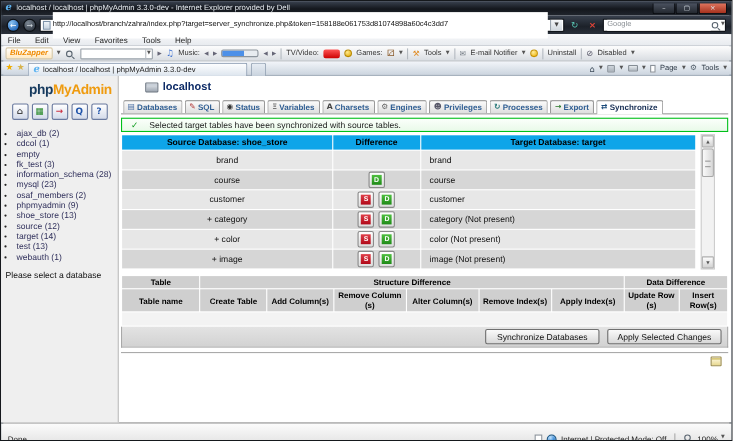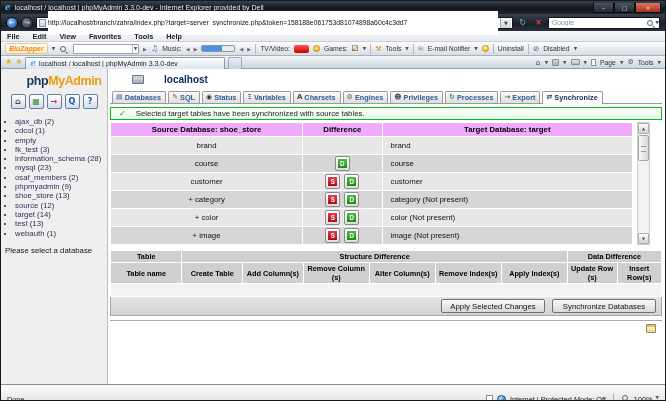--- a/index.html
+++ b/index.html
@@ -41,21 +41,21 @@
   .search-box input { flex:1; border:none; outline:none; font-size:6.8px; height:10px; min-width:0;
                       font-family:"Liberation Sans",sans-serif; }
   .search-box input::placeholder { color:#8a8f94; }
   .mag { width:6px; height:6px; border:1.3px solid #5a6570; border-radius:50%; position:relative; margin:0 3px 0 1px; }
   .mag::after { content:""; position:absolute; width:3px; height:1.3px; background:#5a6570;
                 transform:rotate(45deg); left:4px; top:5px; }
 
   
   .menubar { height:11px; background:linear-gradient(#f7f8fa,#e8ebef); border-bottom:1px solid #c9ced4;
              display:flex; align-items:center; padding-left:6px; gap:13px; }
-  .menubar span { font-size:7.3px; color:#222;font-weight:bold; }
+  .menubar span { font-size:7.3px; color:#222; }
 
   
   .addonbar { height:14px; background:linear-gradient(#fdfdfd,#d9dde2); border-bottom:1px solid #aab0b6;
               display:flex; align-items:center; padding:0 4px; gap:4px; font-size:6.8px; color:#333; white-space:nowrap; overflow:hidden; }
   .brand { font:italic bold 7px "Liberation Sans",sans-serif; color:#f08a00; background:linear-gradient(#fff,#ffe9c2);
            border:1px solid #d8c9a8; border-radius:2px; padding:0 3px; line-height:9px; }
   .tb-caret { font-size:4.5px; color:#555; }
   .tb-field { width:66px; height:10px; background:#fff; border:1px solid #9aa2aa; border-radius:1px;
               display:flex; justify-content:flex-end; align-items:center; }
   .tb-field .tb-caret { border-left:1px solid #b8bec4; padding:0 1px; line-height:8px; }
@@ -104,21 +104,21 @@
   .side-ico:nth-child(2){ color:#2a8a2a; }
   .side-ico:nth-child(3){ color:#cc3344; }
   .side-ico:nth-child(4){ color:#2255aa; }
   .side-ico:nth-child(5){ color:#2255aa; }
   .db-list { list-style:disc; margin:8px 0 0 14px; }
   .db-list li { font-size:7.8px; line-height:9.3px; color:#222; }
   .db-list a { color:#31315c; text-decoration:none; }
   .side-foot { font-size:7.8px; color:#111; margin:8px 0 0 4px; }
 
   .main { flex:1; padding:3px 3px 0 2px; overflow:hidden; }
-  .srv-head { display:flex; align-items:center; gap:20px; margin:1px 0 0 22px; height:12px; }
+  .srv-head { display:flex; align-items:center; gap:4px; margin:1px 0 0 22px; height:12px; }
   .srv-ico { width:12px; height:9px; background:linear-gradient(#e6eaef,#9fa8b3); border:1px solid #6a7480;
              box-shadow: inset 0 2px 0 #c8cfd8; border-radius:1px; }
   .srv-head b { font-size:10px; color:#0c2a66; }
 
   .pma-tabs { display:flex; align-items:flex-end; gap:2px; border-bottom:1px solid #9a9a9a; margin-top:5px; padding-left:2px; height:14px; }
   .tab { display:inline-flex; align-items:center; gap:2px; padding:1px 4px 1px 3px; border:1px solid #9a9a9a; border-bottom:none;
          border-radius:2px 2px 0 0; background:linear-gradient(#fbfbfb,#dedede); font-size:7.3px; font-weight:bold;
          color:#2f5e93; text-decoration:none; white-space:nowrap; }
   .tab.active { background:#fff; color:#142c52; margin-bottom:-1px; padding-bottom:2px; }
   .ticon { font-size:7px; line-height:7px; }
@@ -128,21 +128,21 @@
   .tab:nth-child(7) .ticon{color:#556;}   .tab:nth-child(8) .ticon{color:#2a7a7a;}
   .tab:nth-child(9) .ticon{color:#2a7a2a;} .tab:nth-child(10) .ticon{color:#1a4a7a;}
 
   .msg-ok { margin-top:3px; border:1px solid #00c01a; background:linear-gradient(#fbfffb,#e9fae9);
             height:13px; display:flex; align-items:center; gap:10px; padding-left:8px; }
   .msg-ok .chk { color:#089a18; font-weight:bold; font-size:8px; }
   .msg-ok span.txt { font-size:7.8px; color:#1c1c1c; }
 
   .sync-wrap { position:relative; margin-top:2px; width:540px; }
   table.sync { border-collapse:separate; border-spacing:1px; width:523px; background:#fff; }
-  table.sync th { background:#f0abfc; font-size:7.8px; font-weight:bold; color:#000; height:13px; }
+  table.sync th { background:#0ea5e9; font-size:7.8px; font-weight:bold; color:#000; height:13px; }
   table.sync td { font-size:7.8px; color:#111; height:17px; }
   td.c-src { width:190px; text-align:center; }
   td.c-dif { width:78px; text-align:center; }
   td.c-tgt { width:248px; text-align:left; padding-left:8px; }
   tr.r-a td { background:#e7e7e7; }
   tr.r-b td { background:#d6d6d6; }
   .sd-btn { display:inline-flex; justify-content:center; align-items:center; width:15px; height:15px; vertical-align:middle;
             background:linear-gradient(#ffffff,#dcdcdc); border:1px solid #8a8a8a; border-radius:2px; margin:0 2px; padding:0; }
   .sd { display:block; width:9px; height:9px; color:#fff; font-size:6.3px; line-height:9px; font-weight:bold; text-align:center; }
   .sd.s { background:linear-gradient(#e0404a,#b00818); }
@@ -460,22 +460,22 @@
           <th class="w-ur">Update Row (s)</th>
           <th class="w-ir">Insert Row(s)</th>
         </tr>
         <tr>
               <td class="empty" colspan="9"></td>
             </tr>
       </tbody>
         </table>
 
       <div class="btn-row">
+        <button class="pma-btn">Synchronize Databases</button>
         <button class="pma-btn">Apply Selected Changes</button>
-        <button class="pma-btn">Synchronize Databases</button>
       </div>
 
       <div class="end-rule">
         <span class="pma-win-ico"></span>
       </div>
 
     </div>
   </div>
 
   <div class="statusbar">

